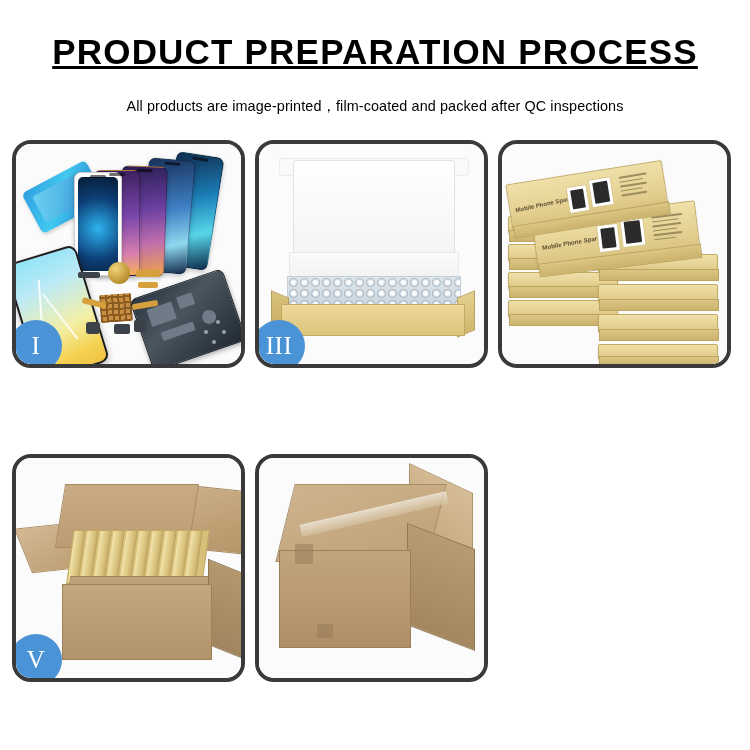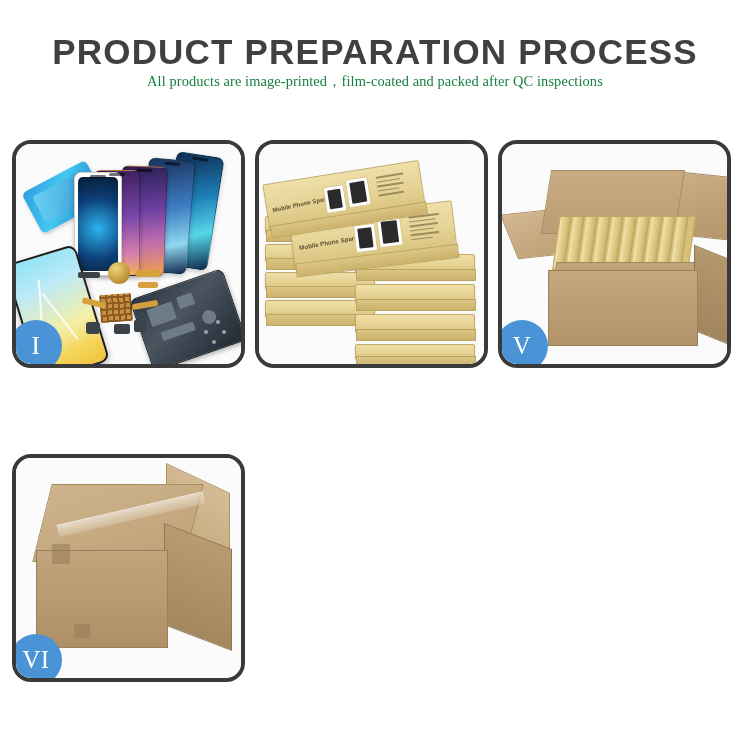--- a/index.html
+++ b/index.html
@@ -8,26 +8,27 @@
     background:#ffffff;
     font-family:"Liberation Sans", sans-serif;
     overflow:hidden;
   }
   .page{position:relative;width:750px;height:750px;}
 
   
   .header{padding-top:34px;text-align:center;}
   .title{
     font-size:35px;font-weight:700;letter-spacing:1.2px;
-    color:#404040;line-height:1.05;
+    color:#000000;line-height:1.05;
     font-family:"Liberation Sans", sans-serif;
+    text-decoration:underline;
   }
   .subtitle{
-    margin-top:1px;font-size:14.4px;color:#15803d;letter-spacing:.1px;
-    font-family:Liberation Serif, serif;
+    margin-top:26px;font-size:14.4px;color:#000000;letter-spacing:.1px;
+    font-family:Liberation Sans, sans-serif;
   }
 
   
   .grid{
     position:absolute;left:12px;top:140px;
     width:726px;
     display:grid;
     grid-template-columns:233px 233px 233px;
     grid-template-rows:228px 228px;
     column-gap:10px;row-gap:86px;
@@ -332,20 +333,32 @@
         <div class="flex" style="left:116px;top:158px;width:26px;height:6px;transform:rotate(-10deg);"></div>
         <div class="screw" style="left:196px;top:196px;"></div>
         <div class="screw" style="left:206px;top:186px;"></div>
         <div class="screw" style="left:200px;top:176px;"></div>
         <div class="screw" style="left:188px;top:186px;"></div>
       </div>
       <div class="badge">I</div>
     </div>
 
 
+    <div class="panel">
+      <div class="scene p3">
+        <div class="lid-fold"></div>
+        <div class="lid"></div>
+        <div class="foam"></div>
+        <div class="bubbles"></div>
+        <div class="box-left"></div>
+        <div class="box-right"></div>
+        <div class="box-front"></div>
+      </div>
+      <div class="badge">III</div>
+    </div>
 
     <div class="panel">
       <div class="scene">
         <div class="stack">
 
           <div class="kbox" style="left:0px;top:58px;width:108px;height:16px;">
               <span class="side"></span>
             </div>
           <div class="kbox" style="left:0px;top:86px;width:108px;height:16px;">
               <span class="side"></span>
@@ -437,17 +450,16 @@
     <div class="panel">
       <div class="scene p6">
         <div class="top2"></div>
         <div class="top"></div>
         <div class="tape"></div>
         <div class="side"></div>
         <div class="front"></div>
         <div class="tab" style="left:36px;top:86px;width:18px;height:20px;"></div>
         <div class="tab" style="left:58px;top:166px;width:16px;height:14px;"></div>
       </div>
-      <div class="badge">VI</div>
     </div>
 
   </div>
 </div>
 
 </body></html>

